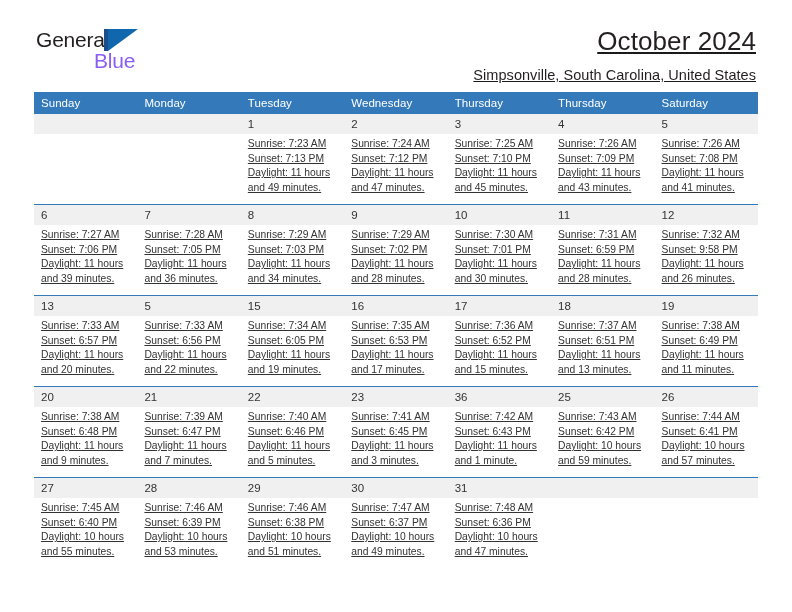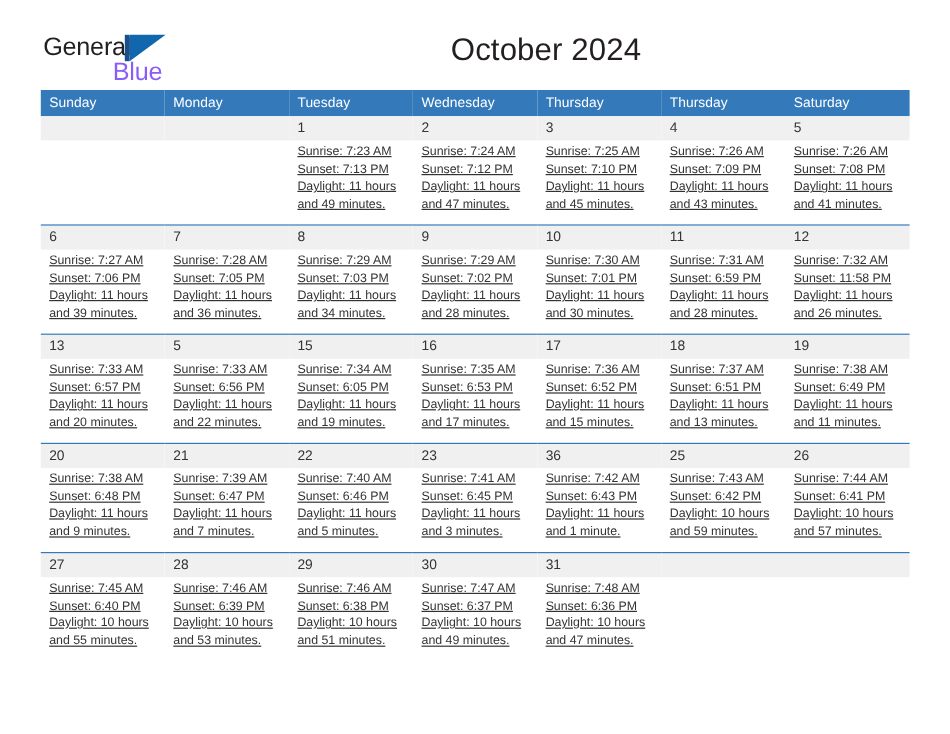--- a/index.html
+++ b/index.html
@@ -76,23 +76,24 @@
     position: absolute;
     left: 4px;
     top: 0;
     width: 0;
     height: 0;
     border-top: 22px solid #1067ad;
     border-right: 30px solid transparent;
   }
 
   .title-block {
-    text-align: center;
+    text-align: right;
     flex: 1 1 auto;
     padding-right: 2px;
+    text-decoration: underline;
   }
   .month-title {
     font-size: 26px;
     font-weight: normal;
     color: #231f20;
     line-height: 30px;
     margin: 0;
     letter-spacing: 0.1px;
   }
   .location {
@@ -101,21 +102,21 @@
     line-height: 20px;
     margin-top: 9px;
     letter-spacing: 0.05px;
   }
 
   
   .calendar {
     width: 724px;
     border-collapse: collapse;
     table-layout: fixed;
-    margin-top: 3px;
+    margin-top: 20px;
   }
   .calendar th {
     background: #3479ba;
     color: #ffffff;
     font-size: 11.5px;
     font-weight: normal;
     text-align: left;
     padding: 5px 0 5px 7px;
     height: 21px;
     letter-spacing: 0.05px;
@@ -171,20 +172,21 @@
       <span class="logo-general">General</span>
       <span class="logo-mark">
         <span class="bar"></span>
         <span class="tri"></span>
       </span>
       <span class="logo-blue">Blue</span>
     </div>
 
     <div class="title-block">
       <h1 class="month-title">October 2024</h1>
+      <div class="location">Simpsonville, South Carolina, United States</div>
     </div>
 
   </div>
 
   <table class="calendar">
     <thead>
       <tr>
         <th>Sunday</th>
         <th>Monday</th>
         <th>Tuesday</th>
@@ -339,21 +341,21 @@
                 <div>Daylight: 11 hours</div>
                 <div>and 28 minutes.</div>
               </div>
             </div>
           </td>
           <td>
             <div class="cell-inner">
               <div class="daynum">12</div>
               <div class="details">
                 <div>Sunrise: 7:32 AM</div>
-                <div>Sunset: 11:58 PM</div>
+                <div>Sunset: 9:58 PM</div>
                 <div>Daylight: 11 hours</div>
                 <div>and 26 minutes.</div>
               </div>
             </div>
           </td>
         </tr>
         <tr class="week">
           <td>
             <div class="cell-inner">
               <div class="daynum">13</div>

